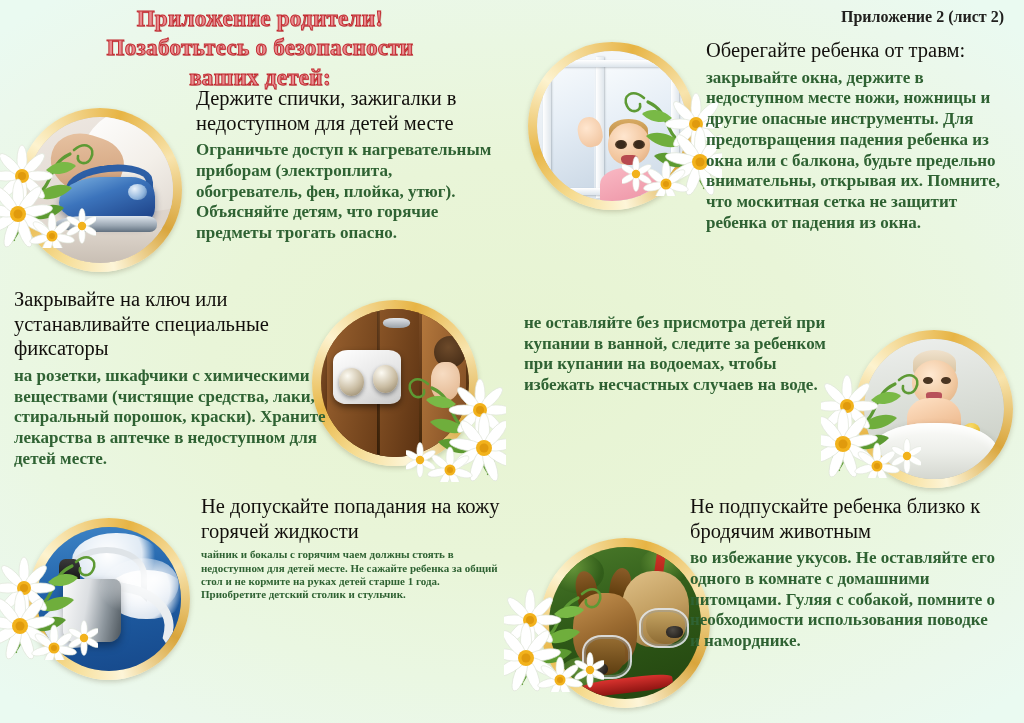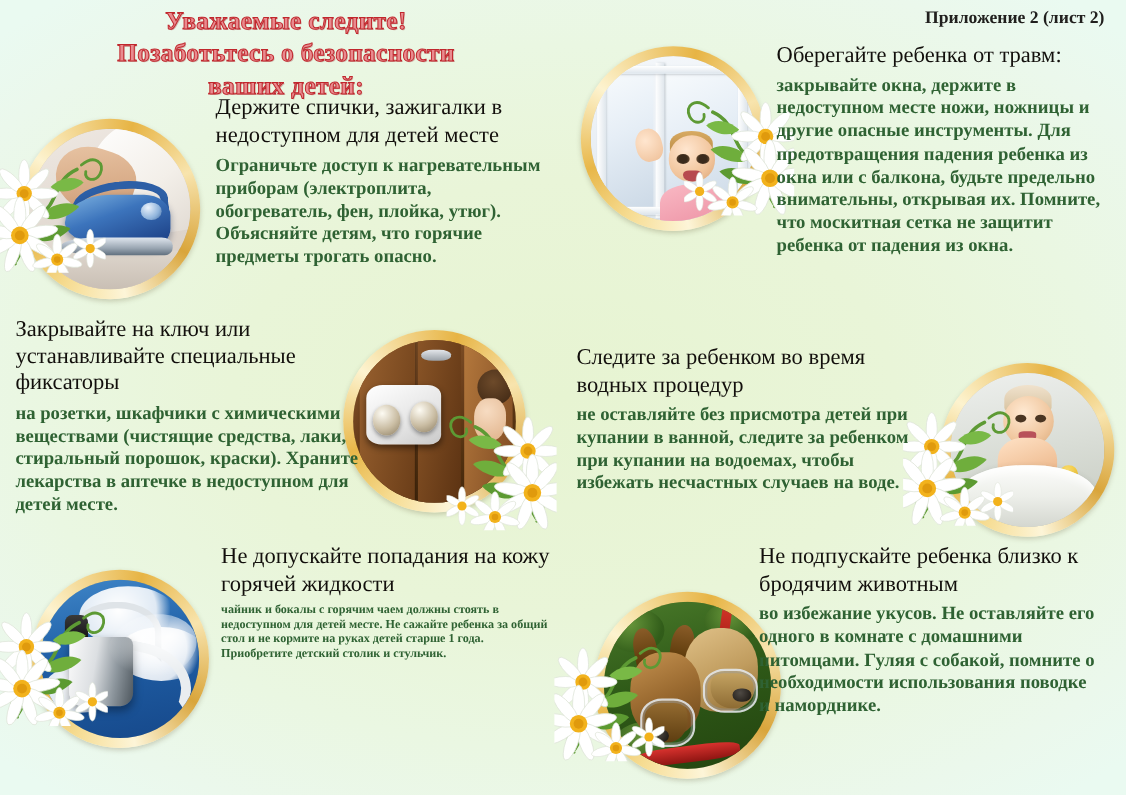--- a/index.html
+++ b/index.html
@@ -361,21 +361,21 @@
   }
 </style>
 </head>
 <body>
 
 <div id="poster">
 
   <div id="appendix-label">Приложение 2 (лист 2)</div>
 
   <div id="title-art">
-    <div>Уважаемые следите!</div>
+    <div>Приложение родители!</div>
     <div>Позаботьтесь о безопасности</div>
     <div>ваших детей:</div>
   </div>
 
   <svg width="0" height="0" style="position:absolute" aria-hidden="true">
     <defs>
       <g id="daisy-spray">
 
         <path d="M14 112 C 30 98, 22 78, 40 66 C 58 54, 52 34, 74 24" fill="none" stroke="#5d9a34" stroke-width="3.2" stroke-linecap="round"></path>
         <path d="M78 20 C 90 10, 100 18, 95 28 C 91 36, 80 34, 82 26" fill="none" stroke="#5d9a34" stroke-width="2.6" stroke-linecap="round"></path>
@@ -586,21 +586,20 @@
     <p class="hd" style="font-size:20.5px;">Не допускайте попадания на кожу горячей жидкости</p>
     <p class="bd" style="font-size:11px;">чайник и бокалы с горячим чаем должны стоять в недоступном для детей месте. Не сажайте ребенка за общий стол и не кормите на руках детей старше 1 года. Приобретите детский столик и стульчик.</p>
   </div>
 
   <div class="block" style="left:706px; top:38px; width:302px;">
     <p class="hd" style="font-size:20.5px;">Оберегайте ребенка от травм:</p>
     <p class="bd" style="font-size:17px;">закрывайте окна, держите в недоступном месте ножи, ножницы и другие опасные инструменты. Для предотвращения падения ребенка из окна или с балкона, будьте предельно внимательны, открывая их. Помните, что москитная сетка не защитит ребенка от падения из окна.</p>
   </div>
 
   <div class="block" style="left:524px; top:313px; width:306px;">
-    <p class="hd" style="font-size:20.5px;">Следите за ребенком во время водных процедур</p>
     <p class="bd" style="font-size:17px;">не оставляйте без присмотра детей при купании в ванной, следите за ребенком при купании на водоемах, чтобы избежать несчастных случаев на воде.</p>
   </div>
 
   <div class="block" style="left:690px; top:494px; width:310px;">
     <p class="hd" style="font-size:20.5px;">Не подпускайте ребенка близко к бродячим животным</p>
     <p class="bd" style="font-size:17px;">во избежание укусов. Не оставляйте его одного в комнате с домашними питомцами. Гуляя с собакой, помните о необходимости использования поводке и наморднике.</p>
   </div>
 
 </div>
 

